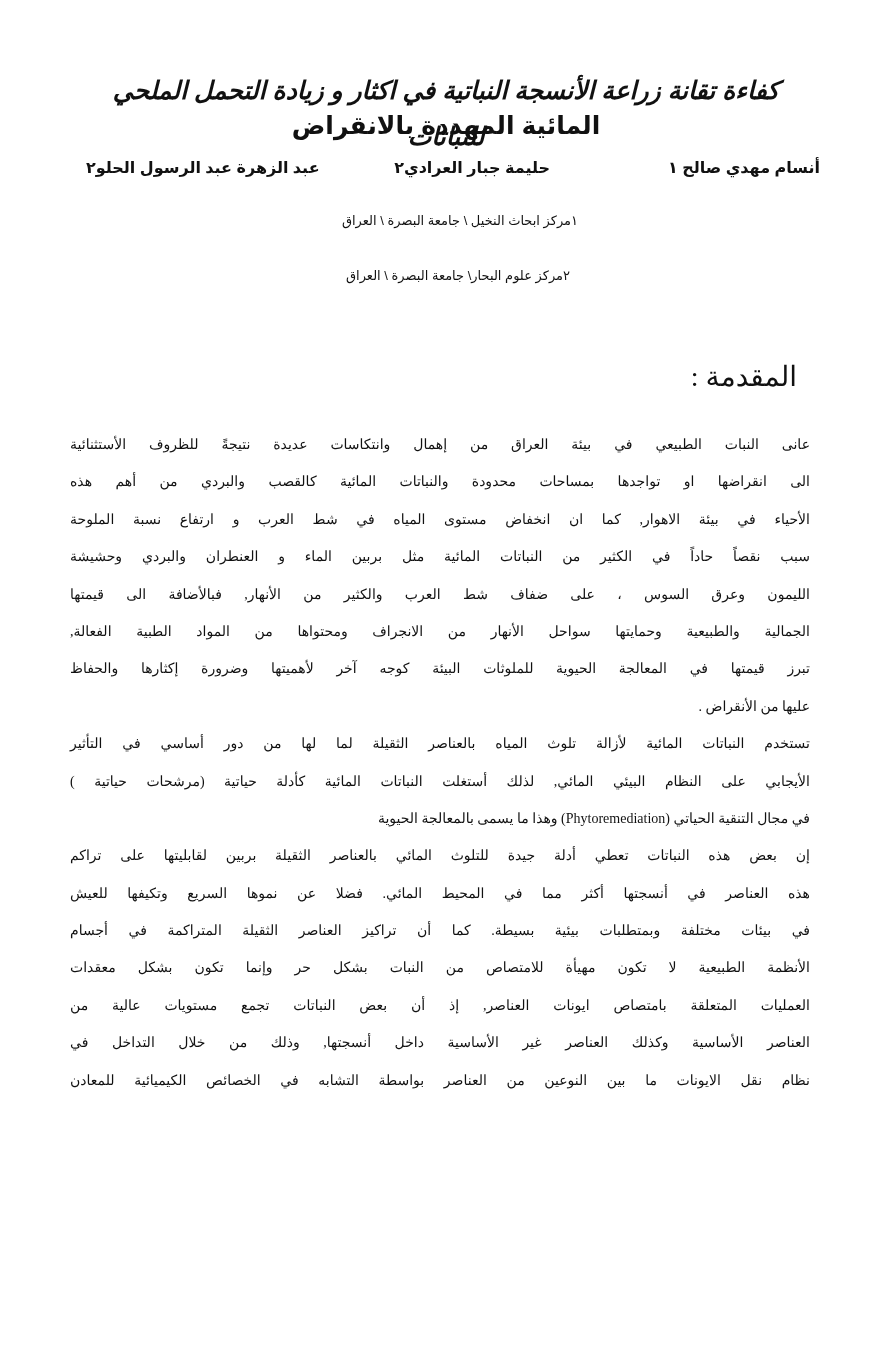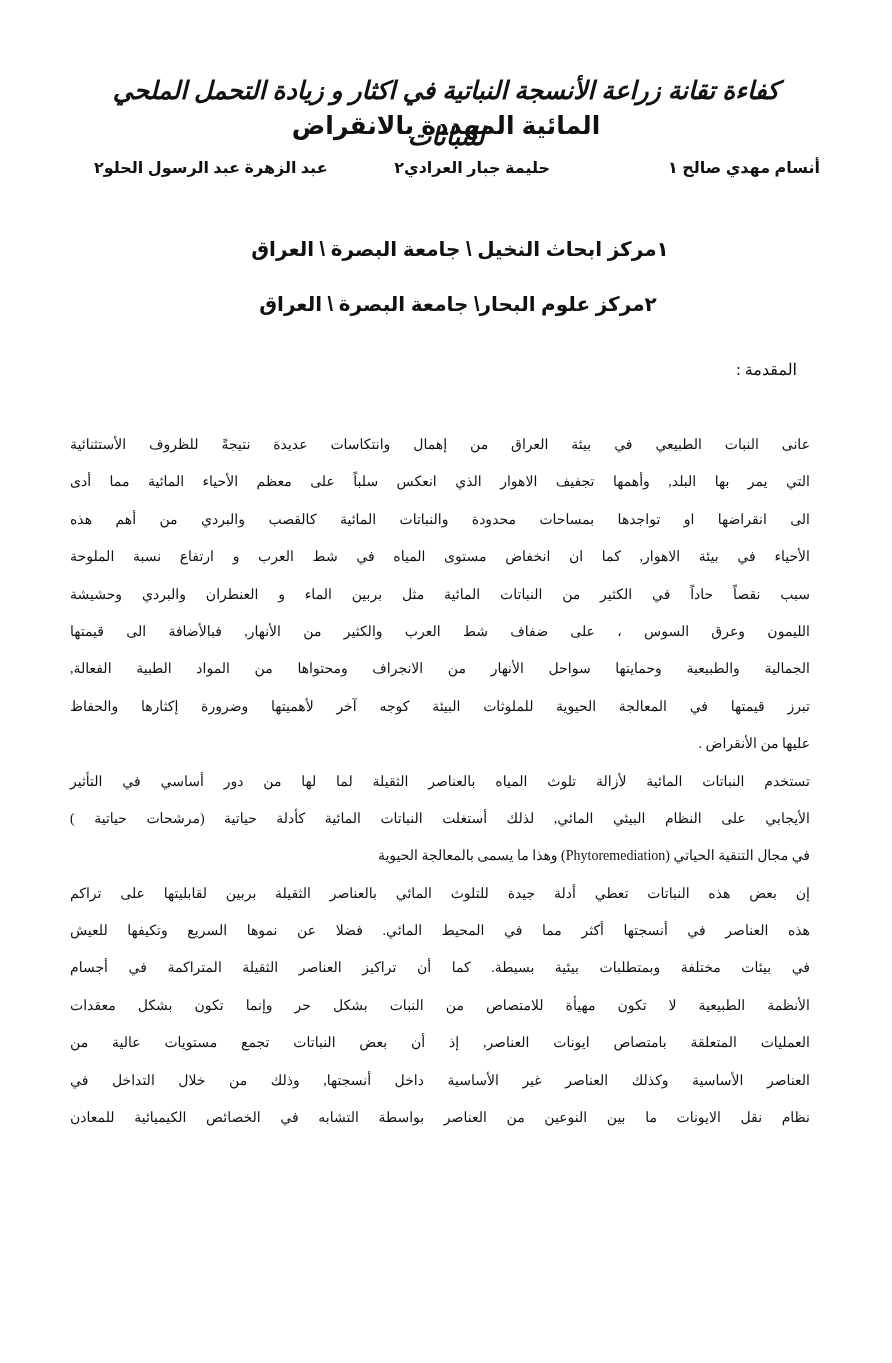--- a/index.html
+++ b/index.html
@@ -42,39 +42,38 @@
       font-weight: bold;
       font-size: 16px;
     }
     .author {
       position: absolute;
       top: 4px;
       white-space: nowrap;
     }
     .author-1 { right: 0px; margin-left: 8px; }
     .author-2 { right: 270px; }
-    .author-3 { left: 14px; }
+    .author-3 { left: 6px; }
 
     .affil {
       position: absolute;
       left: 0; right: 0;
       text-align: center;
-      font-weight: bold;
-      font-size: 20px;
+      font-weight: normal;
+      font-size: 13px;
       direction: rtl;
-      margin-top: 24px;
     }
     .affil-1 { top: 213px; padding-left: 28px; }
     .affil-2 { top: 268px; padding-left: 24px; }
 
     .section-heading {
       position: absolute;
       top: 360px;
       right: 95px;
-      font-size: 16px;
+      font-size: 28px;
       direction: rtl;
       font-family: "Liberation Serif", "DejaVu Serif", serif;
     }
 
     .body-text {
       position: absolute;
       left: 70px;
       width: 740px;
       top: 426px;
       direction: rtl;
@@ -113,21 +112,20 @@
   </div>
 
   <div class="affil affil-1">١مركز ابحاث النخيل \ جامعة البصرة \  العراق</div>
   <div class="affil affil-2">٢مركز علوم البحار\ جامعة البصرة \ العراق</div>
 
   <div class="section-heading">المقدمة :</div>
 
   <div class="body-text">
 
     <span class="line">عانى النبات الطبيعي في بيئة العراق  من إهمال وانتكاسات عديدة نتيجةً للظروف الأستثنائية</span>
-    <span class="line">التي يمر بها البلد, وأهمها تجفيف الاهوار الذي انعكس سلباً على معظم الأحياء المائية مما أدى</span>
     <span class="line">الى انقراضها او تواجدها بمساحات محدودة والنباتات المائية  كالقصب والبردي من أهم هذه</span>
     <span class="line">الأحياء في بيئة الاهوار, كما ان انخفاض مستوى المياه في شط العرب و ارتفاع نسبة الملوحة</span>
     <span class="line">سبب نقصاً  حاداً في الكثير من النباتات المائية مثل بربين الماء و العنطران والبردي وحشيشة</span>
     <span class="line">الليمون وعرق السوس ، على ضفاف شط العرب والكثير من الأنهار, فبالأضافة الى قيمتها</span>
     <span class="line">الجمالية والطبيعية وحمايتها سواحل الأنهار من الانجراف ومحتواها من المواد الطبية الفعالة,</span>
     <span class="line">تبرز قيمتها في المعالجة الحيوية للملوثات البيئة كوجه آخر لأهميتها وضرورة إكثارها والحفاظ</span>
     <span class="line last">عليها من الأنقراض .</span>
 
     <span class="line"> تستخدم النباتات المائية لأزالة تلوث المياه بالعناصر الثقيلة لما لها من دور أساسي في التأثير</span>
     <span class="line">الأيجابي على النظام البيئي المائي, لذلك أستغلت النباتات المائية كأدلة حياتية (مرشحات حياتية )</span>

